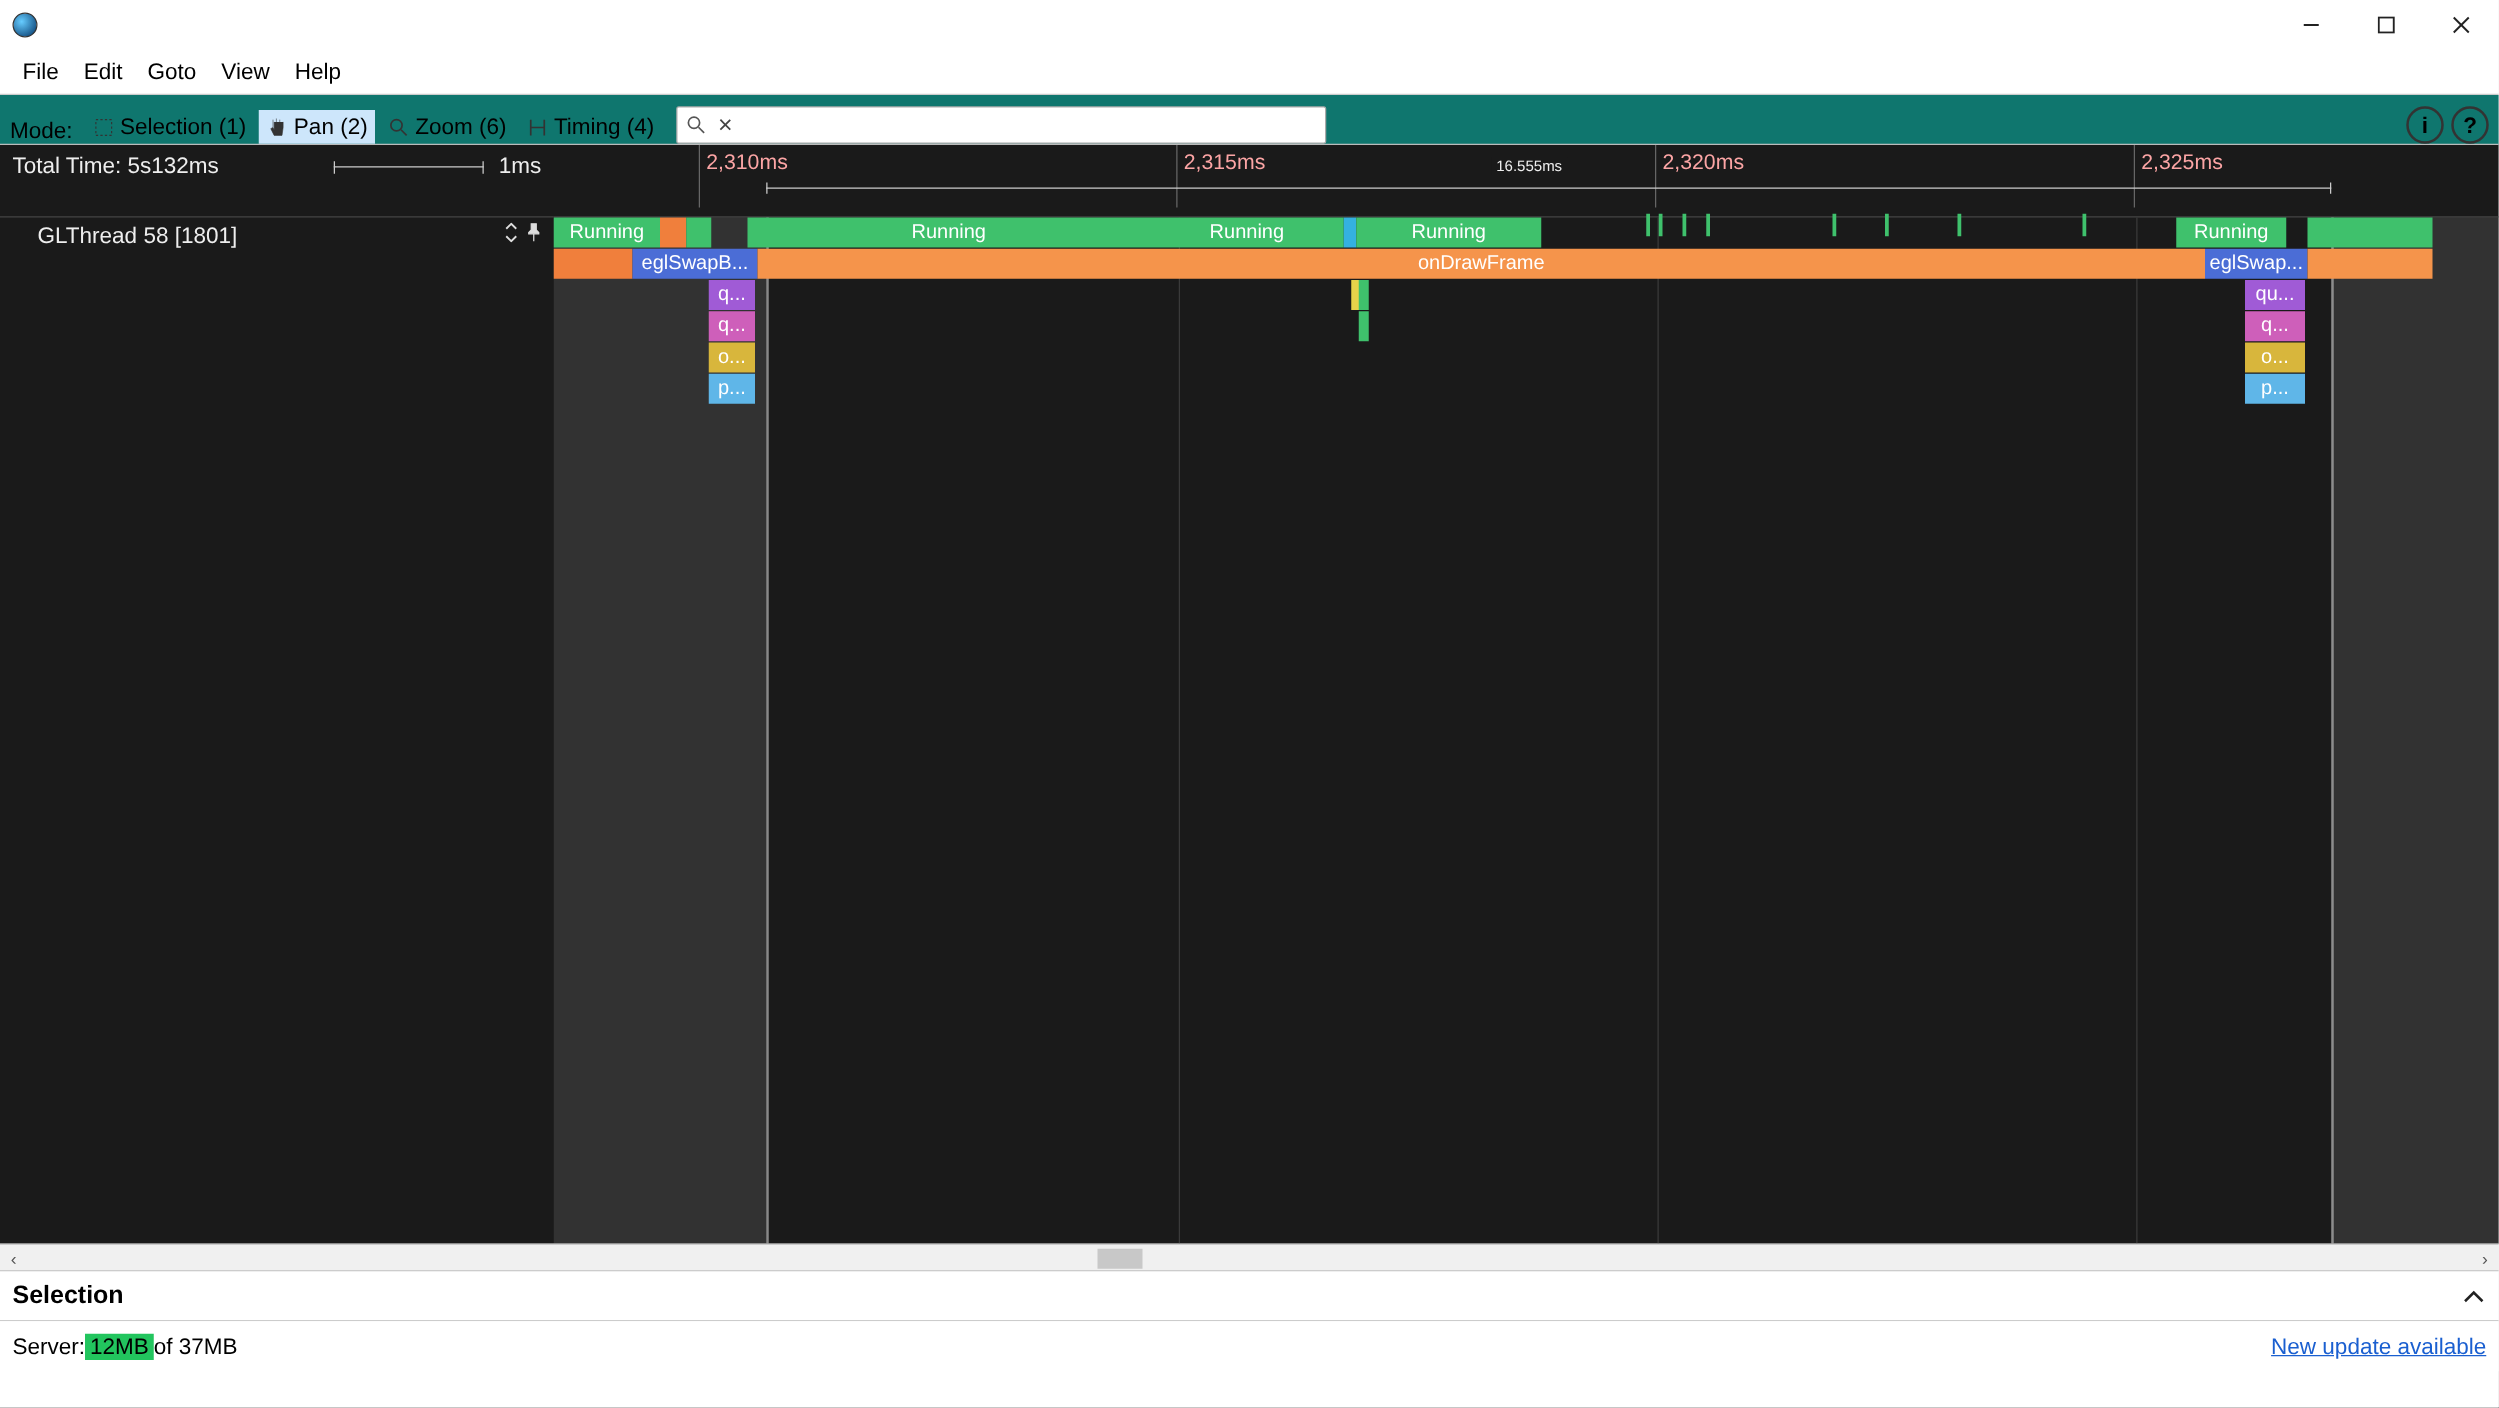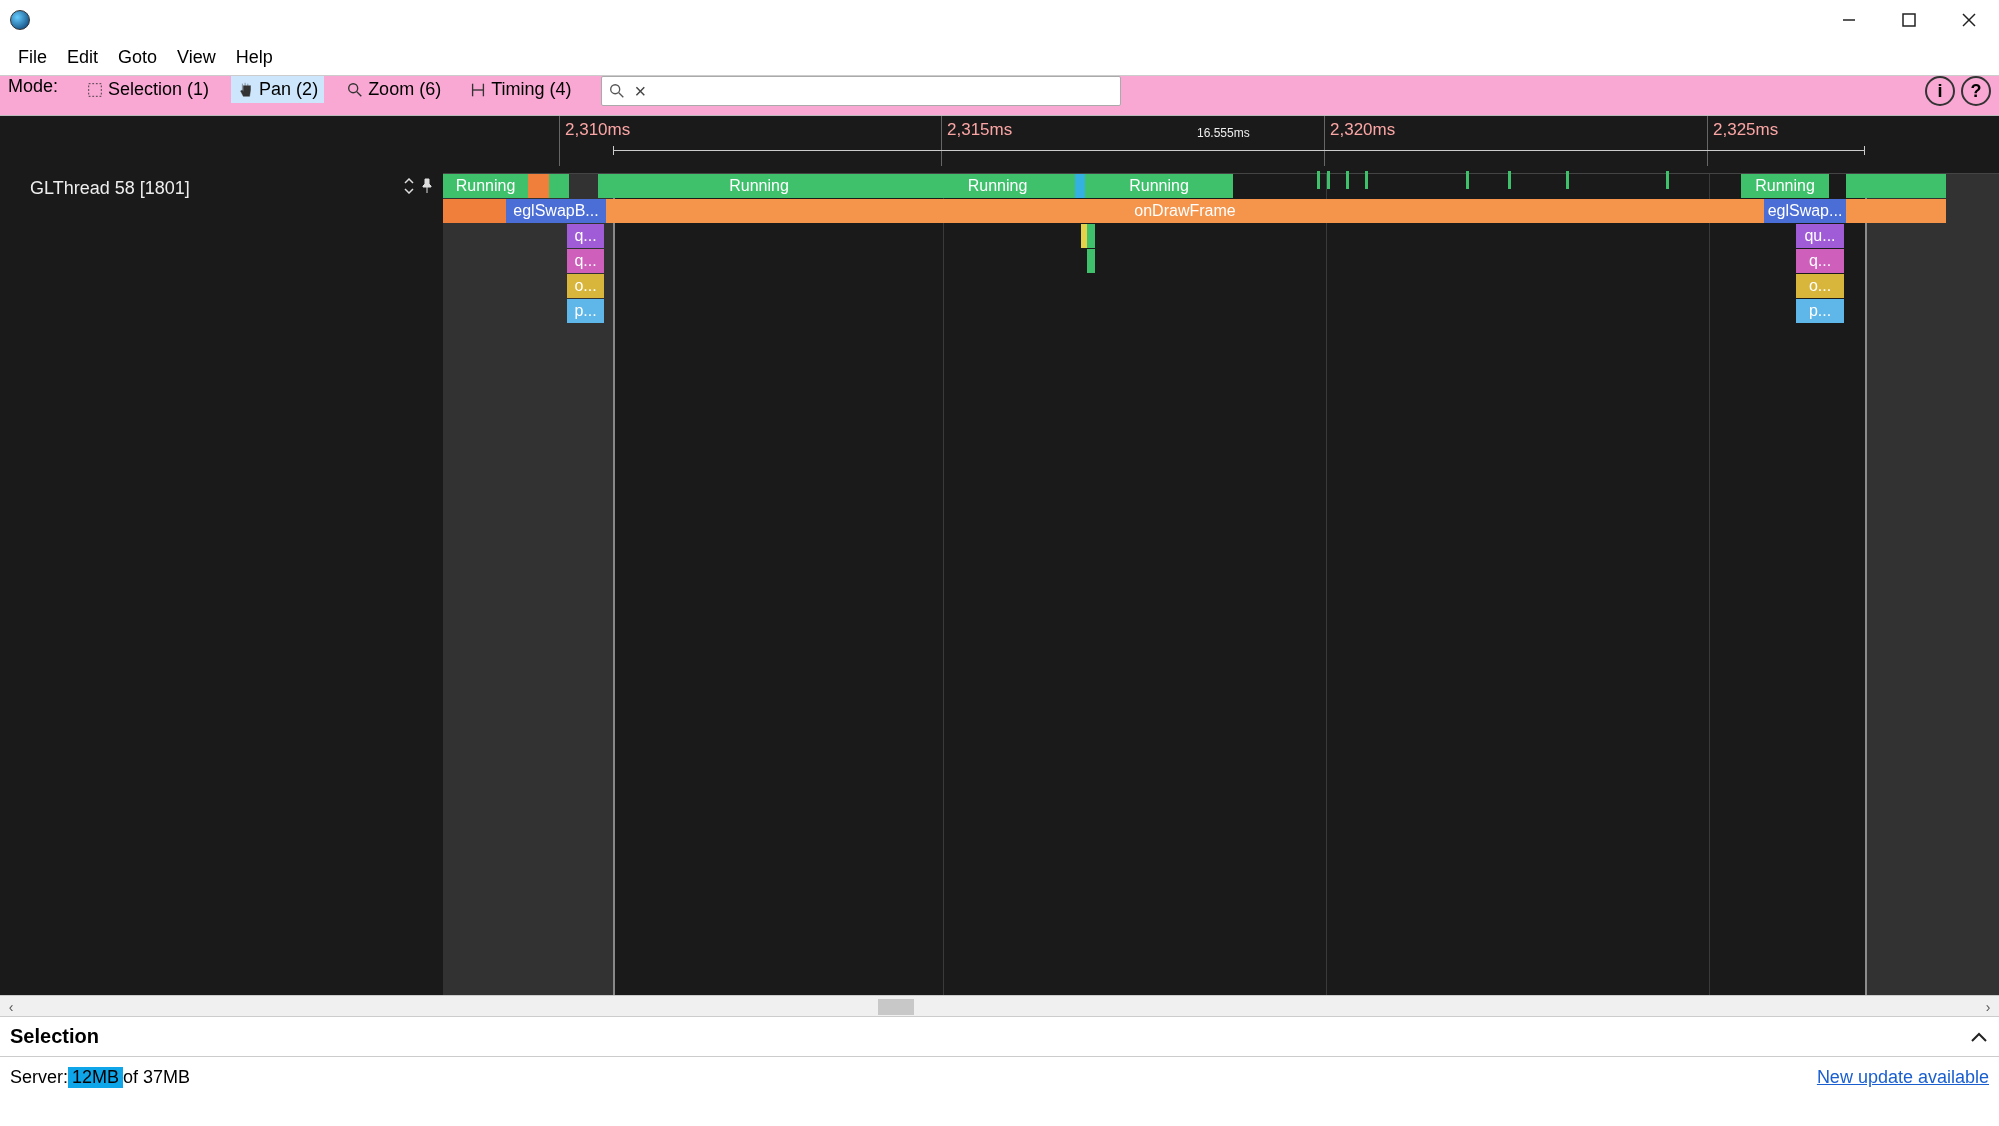--- a/index.html
+++ b/index.html
@@ -6,21 +6,21 @@
 html,body { width:1999px; height:1126px; background:#fff; overflow:hidden; }
 
 .titlebar { height:40px; background:#fff; display:flex; align-items:center; padding-left:10px; font-size:18px; color:#222; }
 .titlebar .app-icon { width:20px; height:20px; border-radius:50%; background:radial-gradient(circle at 35% 35%,#6cf,#036); margin-right:8px; border:1px solid #333; }
 .titlebar .win-btns { margin-left:auto; display:flex; }
 .titlebar .win-btn { width:60px; height:40px; display:flex; align-items:center; justify-content:center; font-size:18px; }
 
 .menubar { height:36px; background:#fff; border-bottom:1px solid #ccc; display:flex; align-items:center; padding-left:10px; font-size:18px; gap:4px; }
 .menubar .menu-item { padding:4px 8px; }
 
-.toolbar { height:40px; background:#f9a8d4; border-bottom:1px solid #bbb; display:flex; align-items:flex-start; padding:0 8px; font-size:18px; gap:16px; }
+.toolbar { height:40px; background:#0f766e; border-bottom:1px solid #bbb; display:flex; align-items:flex-end; padding:0 8px; font-size:18px; gap:4px; }
 .toolbar .label { margin-right:6px; }
 .toolbar .mode-btn { display:flex; align-items:center; padding:3px 6px; gap:4px; }
 .toolbar .mode-btn.active { background:#cde6fb; }
 .toolbar .icn { width:18px; height:18px; display:inline-block; }
 .toolbar .search { margin-left:8px; flex:0 0 520px; height:30px; border:1px solid #aaa; background:#fff; border-radius:2px; display:flex; align-items:center; padding:0 6px; }
 .toolbar .search .icn { margin-right:4px; }
 .toolbar .search input { border:none; outline:none; flex:1; font-size:18px; background:transparent; }
 .toolbar .search .clear { font-size:20px; color:#444; padding:0 4px; }
 .toolbar .right { margin-left:auto; display:flex; gap:6px; }
 .toolbar .circ-btn { width:30px; height:30px; border:2px solid #333; border-radius:50%; display:flex; align-items:center; justify-content:center; font-family:Georgia,serif; font-weight:bold; font-size:18px; }
@@ -53,21 +53,21 @@
 
 .hscroll { height:22px; background:#f0f0f0; border-top:1px solid #ccc; border-bottom:1px solid #ccc; position:relative; }
 .hscroll .arrow { position:absolute; top:0; width:22px; height:22px; display:flex; align-items:center; justify-content:center; font-size:14px; color:#555; }
 .hscroll .arrow.left{left:0;} .hscroll .arrow.right{right:0;}
 .hscroll .thumb { position:absolute; top:3px; height:16px; background:#c8c8c8; }
 
 .sel-panel { height:40px; background:#fff; border-bottom:1px solid #ccc; display:flex; align-items:center; padding:0 10px; font-size:20px; font-weight:600; }
 .sel-panel .chev { margin-left:auto; font-size:22px; }
 
 .statusbar { height:40px; background:#fff; display:flex; align-items:center; padding:0 10px; font-size:18px; }
-.statusbar .mem { background:#0ea5e9; padding:0 4px; }
+.statusbar .mem { background:#22c55e; padding:0 4px; }
 .statusbar .link { margin-left:auto; color:#1a5fd0; text-decoration:underline; }
 </style>
 </head>
 <body>
 
 <div class="titlebar">
   <span class="app-icon"></span>
   <div class="win-btns">
     <div class="win-btn">
       <svg width="16" height="16">
@@ -140,20 +140,25 @@
         <span>i</span>
       </span>
     <span class="circ-btn">
         <span>?</span>
       </span>
   </div>
 </div>
 
 <div class="timeline">
   <div class="tl-left">
+    <div class="tl-hdr">
+      <span class="total">Total Time: 5s132ms</span>
+      <span class="scale-bar"></span>
+      <span class="scale-lbl">1ms</span>
+    </div>
     <div class="thread-row">
       <span class="name">GLThread 58 [1801]</span>
       <span class="row-icons">
         <span>
           <svg width="12" height="16" viewBox="0 0 12 16">
               <path d="M2 5l4-4 4 4M2 11l4 4 4-4" stroke="#ddd" fill="none" stroke-width="1.5"></path>
             </svg>
         </span>
         <span>
           <svg width="12" height="16" viewBox="0 0 12 16">

